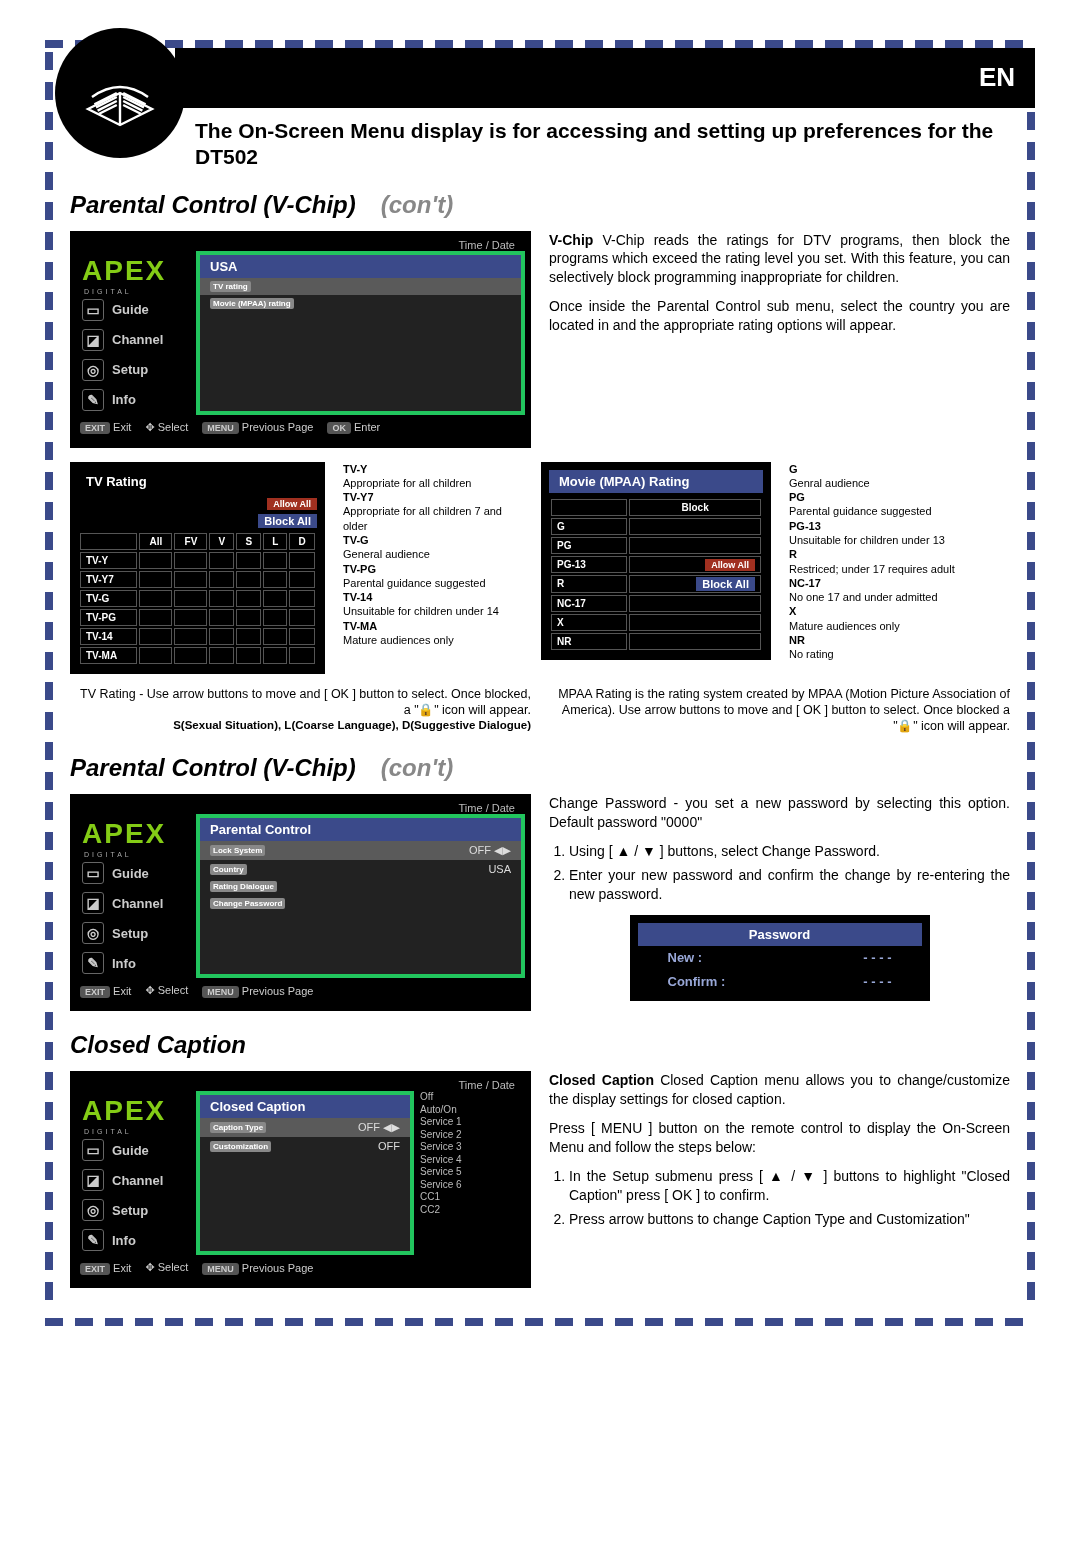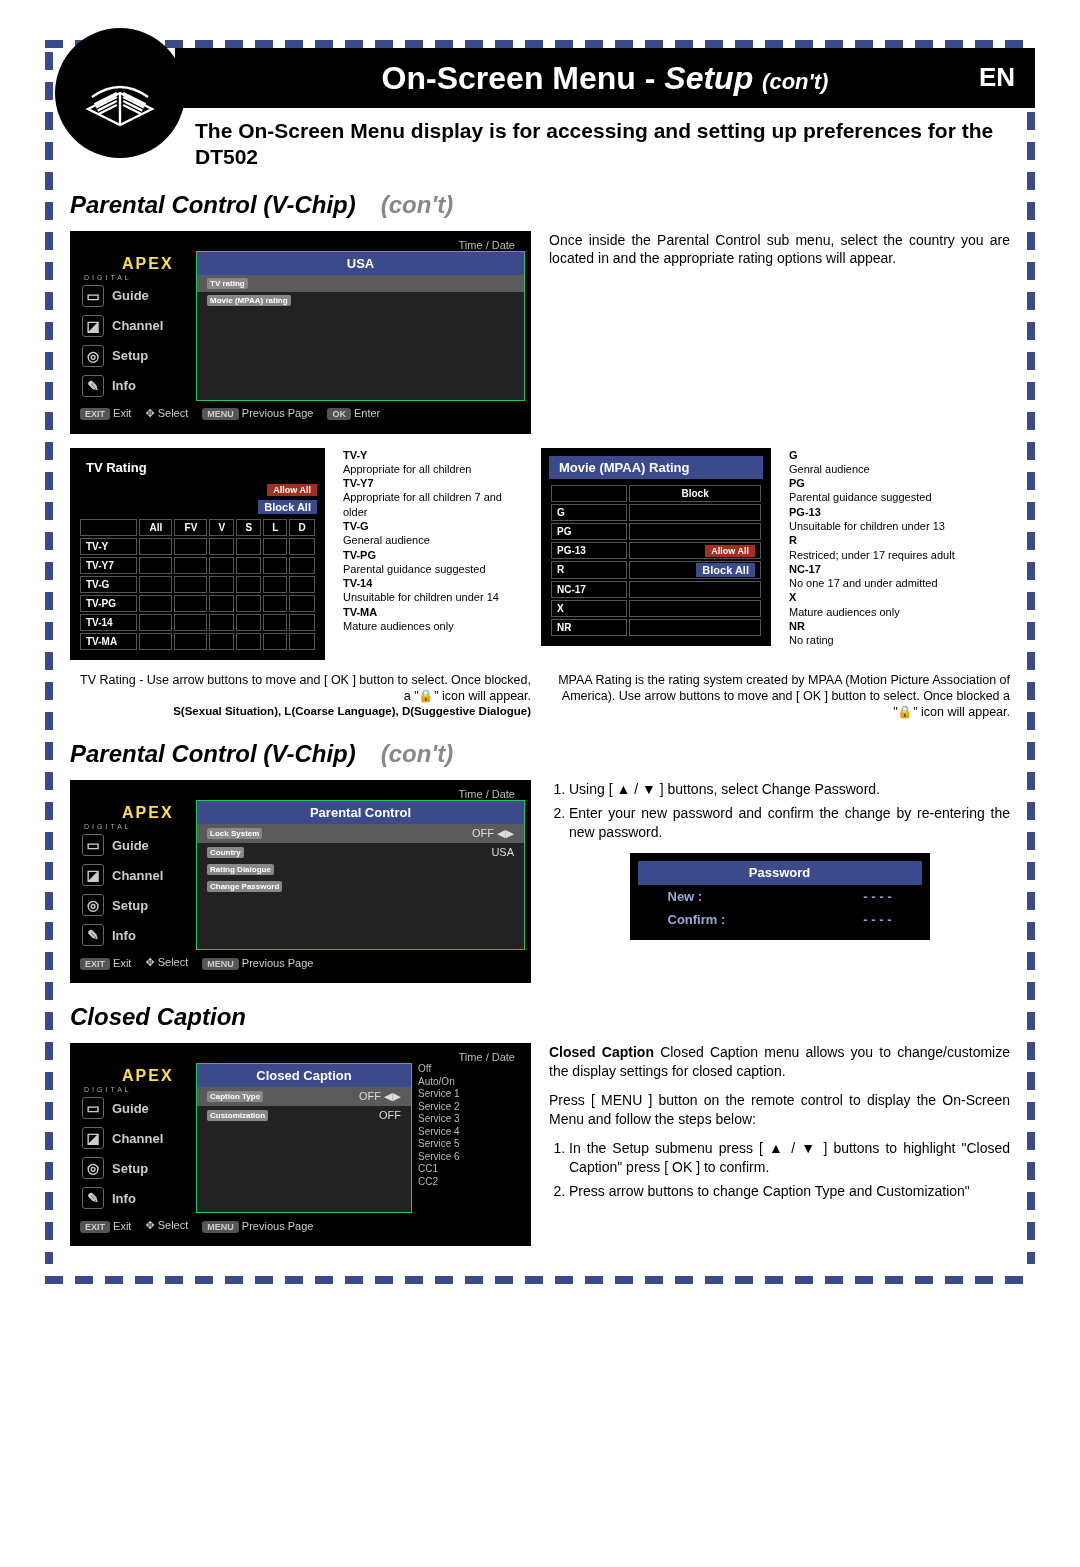--- a/index.html
+++ b/index.html
@@ -18,25 +18,25 @@
 .hdr-icon svg { width: 80px; height: 80px; }
 .intro { font-size: 21px; font-weight: bold; margin-left: 150px; margin-top: 10px; line-height: 1.25; }
 .sect-h { font-size: 24px; font-weight: bold; font-style: italic; margin: 20px 0 12px 25px; }
 .sect-h .grey { color: #888; margin-left: 25px; }
 .cols { display: flex; gap: 18px; padding: 0 25px; }
 .col { flex: 1; }
 .osd { background: #000; padding: 8px 6px; position: relative; }
 .osd-td { color: #bbb; font-size: 11px; text-align: right; padding-right: 10px; }
 .osd-body { display: flex; }
 .osd-nav { width: 120px; }
-.osd-logo { color: #fde047; font-size: 16px; font-weight: bold; letter-spacing: 2px; padding: 4px 6px; margin-left: 40px; }
+.osd-logo { color: #84cc16; font-size: 28px; font-weight: bold; letter-spacing: 2px; padding: 4px 6px; }
 .osd-logo-sub { color: #aaa; font-size: 7px; letter-spacing: 3px; padding-left: 8px; margin-top:-3px;}
 .nav-item { display: flex; align-items: center; gap: 8px; padding: 4px 6px; color: #ccc; font-size: 13px; font-weight: bold; }
 .nav-ico { width: 22px; height: 22px; border: 1px solid #666; border-radius: 3px; display:flex;align-items:center;justify-content:center; font-size:14px;}
-.osd-main { flex: 1; background: #222; border: 1px solid #22c55e; min-height: 140px; text-align: center; }
+.osd-main { flex: 1; background: #222; border: 4px solid #22c55e; min-height: 140px; }
 .osd-mh { background: #3b4a8a; color: #fff; font-size: 13px; font-weight: bold; padding: 4px 10px; }
 .osd-row { display: flex; color: #ddd; font-size: 11px; padding: 3px 10px; justify-content: space-between; align-items:center;}
 .osd-row.hi { background: #5a5a5a; }
 .badge { background:#888; color:#fff; font-size:8px; font-weight:bold; padding:1px 3px; border-radius:2px;}
 .osd-foot { display:flex; gap: 14px; align-items:center; color:#ccc; font-size:11px; padding:6px 4px; }
 .osd-foot .pill { background:#555; padding:1px 5px; border-radius:3px; font-size:9px; font-weight:bold;}
 .body-text { font-size: 14px; line-height: 1.35; text-align: justify; }
 .body-text p { margin-bottom: 10px; }
 .mini-title { color:#fff; background:transparent; font-size:13px; font-weight:bold; padding:4px 8px;}
 .mini-box { background:#000; padding:8px; }
@@ -71,23 +71,20 @@
           <g stroke="#fff" stroke-width="3" fill="none">
       <path d="M10 70 L50 50 L90 70 L50 90 Z"></path>
       <path d="M50 50 L50 90"></path>
       <path d="M18 64 L46 50 M20 68 L46 55 M22 72 L46 60 M24 76 L46 65"></path>
       <path d="M54 50 L82 64 M54 55 L80 68 M54 60 L78 72 M54 65 L76 76"></path>
       <path d="M15 55 Q50 30 85 55"></path>
     </g>
         </svg>
   </div>
   <div class="hdr-bar">
-    <div class="hdr-title">
-      <span>On-Screen Menu - </span><span class="it">Setup </span><span class="sm">(con't)</span>
-    </div>
     <div class="hdr-en">EN</div>
   </div>
   <div class="intro">The On-Screen Menu display is for accessing and setting up preferences for the DT502</div>
 </div>
 
 <div class="sect-h">
   <span>Parental Control (V-Chip)</span><span class="grey">(con't)</span>
 </div>
 
 <div class="cols">
@@ -127,20 +124,21 @@
       </div>
       <div class="osd-foot">
         <span><span class="pill">EXIT</span> <span>Exit</span></span>
         <span>✥ <span>Select</span></span>
         <span><span class="pill">MENU</span> <span>Previous Page</span></span>
         <span><span class="pill">OK</span> <span>Enter</span></span>
       </div>
     </div>
   </div>
   <div class="col body-text">
+    <p><b>V-Chip</b> <span style="display:contents">V-Chip reads the ratings for DTV programs, then block the programs which exceed the rating level you set. With this feature, you can selectively block programming inappropriate for children.</span></p>
     <p>Once inside the Parental Control sub menu, select the country you are located in and the appropriate rating options will appear.</p>
   </div>
 </div>
 
 <div class="cols" style="margin-top:14px;">
 
   <div style="width:255px;">
     <div class="mini-box">
       <div class="mini-title">TV Rating</div>
       <div style="text-align:right;"><span class="btn-red">Allow All</span></div>
@@ -333,20 +331,21 @@
         </div>
       </div>
       <div class="osd-foot">
         <span><span class="pill">EXIT</span> <span>Exit</span></span>
         <span>✥ <span>Select</span></span>
         <span><span class="pill">MENU</span> <span>Previous Page</span></span>
       </div>
     </div>
   </div>
   <div class="col body-text">
+    <p>Change Password - you set a new password by selecting this option. Default password "0000"</p>
     <ol class="sbul">
       <li>Using [ ▲ / ▼ ] buttons, select Change Password.</li>
       <li>Enter your new password and confirm the change by re-entering the new password.</li>
     </ol>
     <div class="pw-box">
       <div class="ph">Password</div>
       <div class="line">
             <span>New :</span>
             <span>-   -   -   -</span>
           </div>

